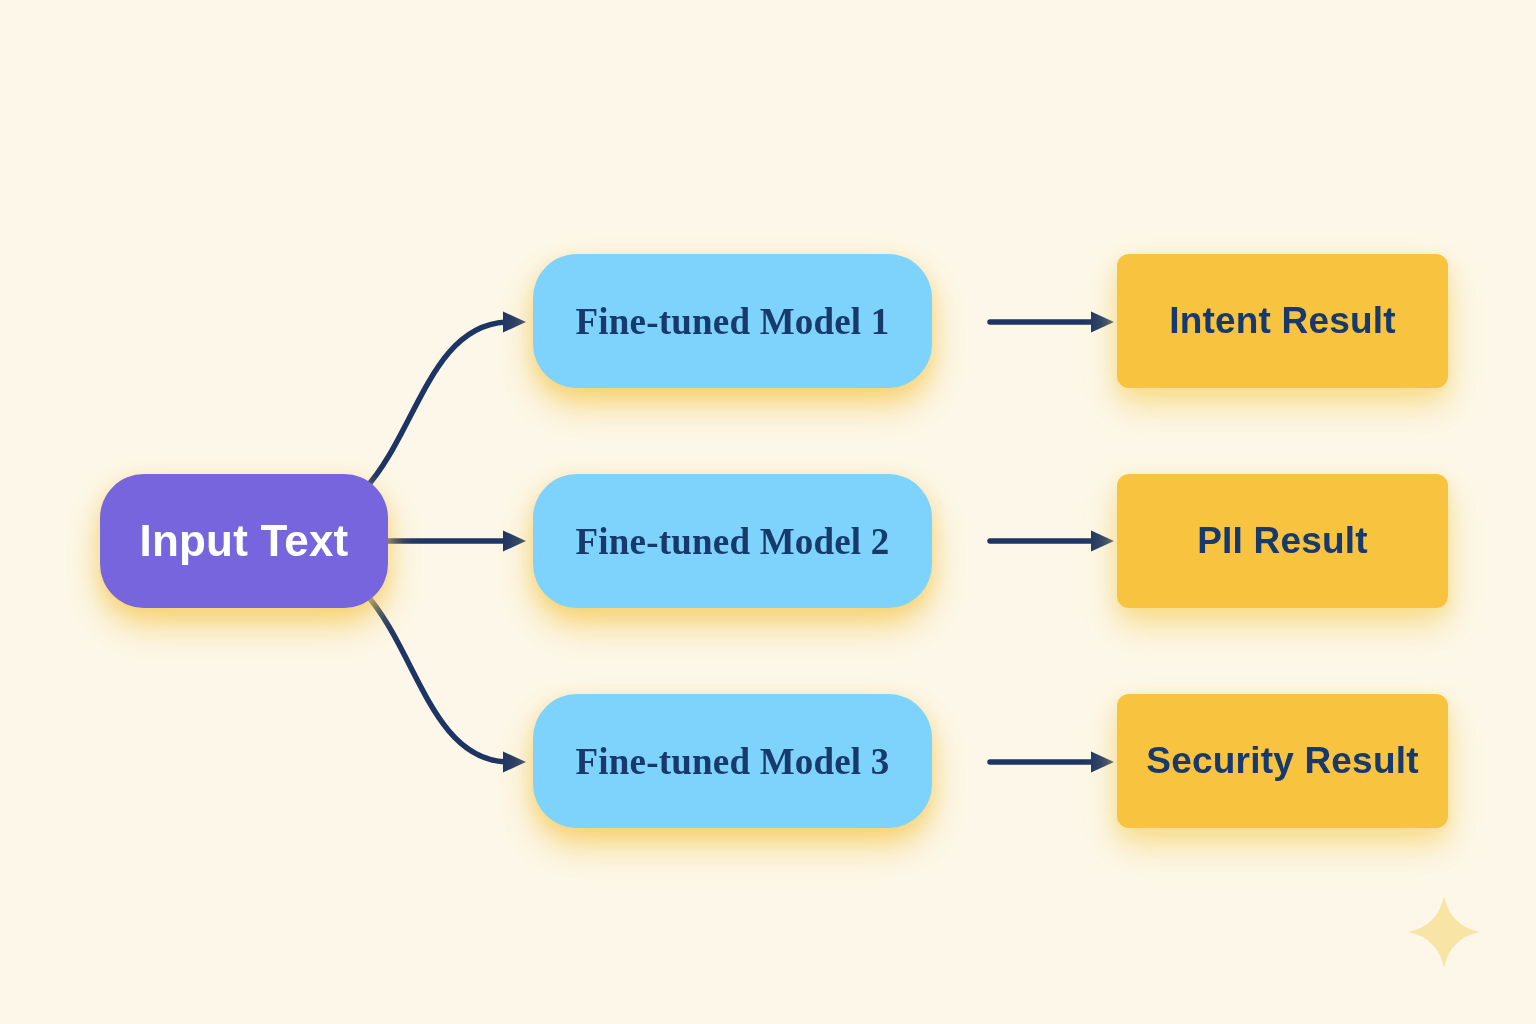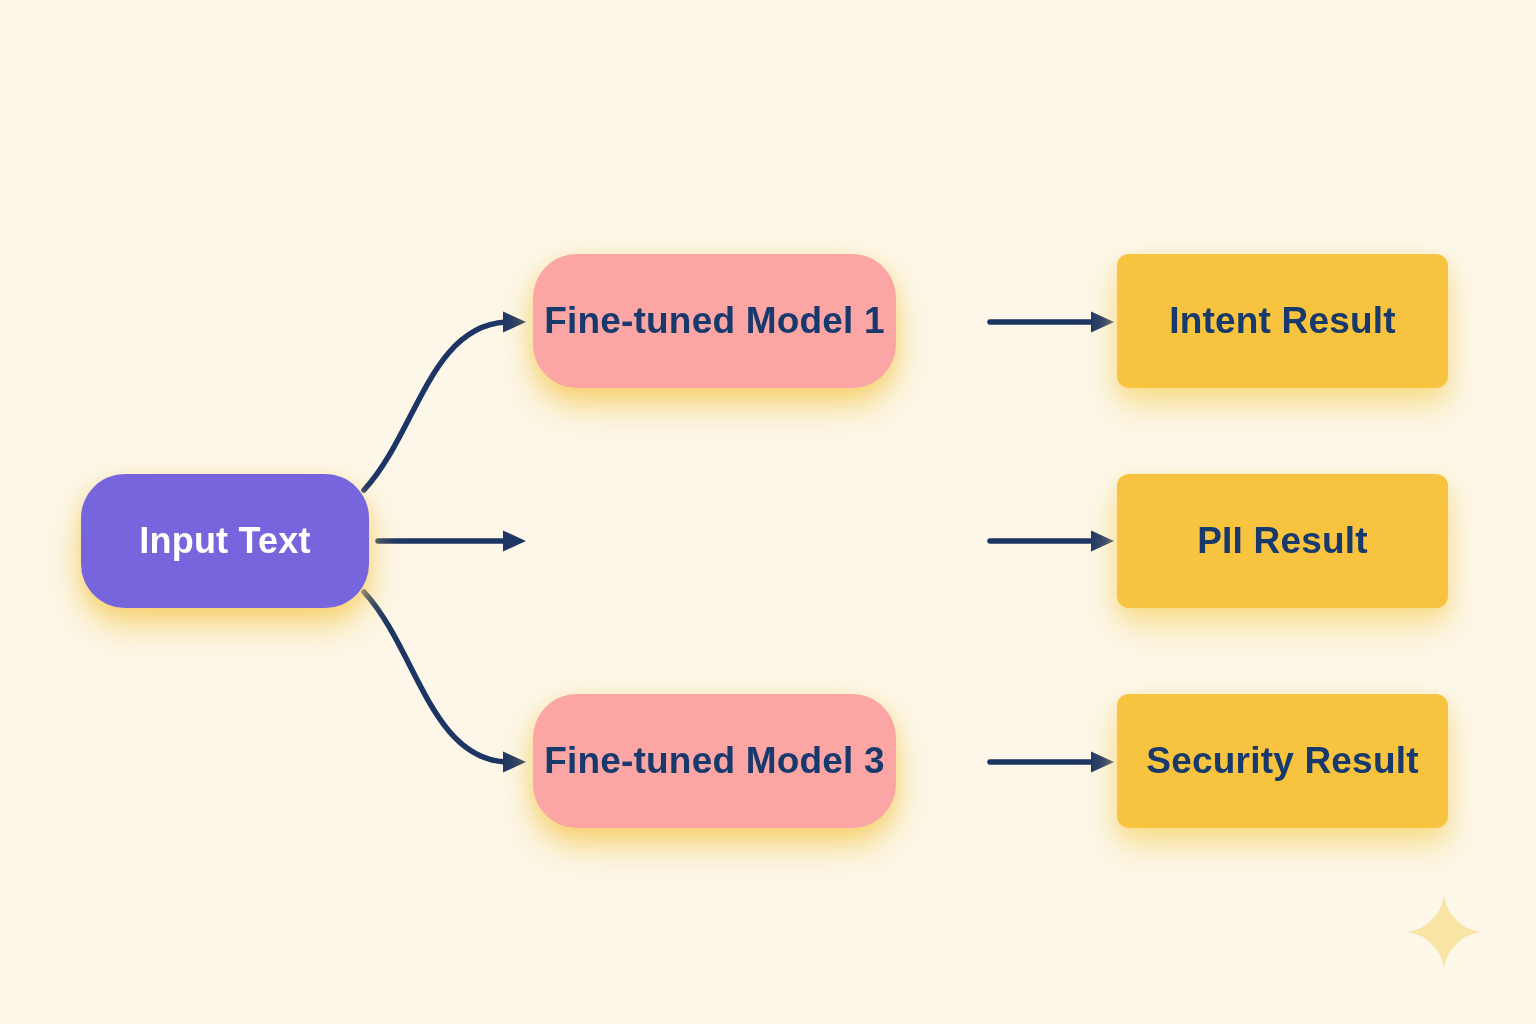--- a/index.html
+++ b/index.html
@@ -27,35 +27,36 @@
     display: flex;
     align-items: center;
     justify-content: center;
     border-radius: 44px;
     font-weight: 700;
     font-size: 37px;
     letter-spacing: 0.2px;
   }
   .node span { white-space: nowrap; }
   .node-input {
-    left: 81px; top: 474px;
+    left: 100px; top: 474px;
     width: 288px; height: 134px;
     background: #7765DD;
     color: #FFFFFF;
-    font-size: 36px;
+    font-size: 44px;
     box-shadow: 0 18px 34px -2px rgba(246, 206, 100, 0.85),
                 0 6px 16px rgba(246, 206, 100, 0.45);
   }
   .node-model {
     left: 533px;
-    width: 363px; height: 134px;
-    background: #fca5a5;
+    width: 399px; height: 134px;
+    background: #7dd3fc;
     color: #18396B;
     box-shadow: 0 18px 34px -2px rgba(246, 206, 100, 0.85),
                 0 6px 16px rgba(246, 206, 100, 0.45);
+    font-family: Liberation Serif, serif;
   }
   .node-result {
     left: 1117px;
     width: 331px; height: 134px;
     background: #F8C33F;
     color: #18396B;
     box-shadow: 0 18px 34px -2px rgba(248, 215, 120, 0.8),
                 0 6px 16px rgba(248, 215, 120, 0.4);
     border-radius: 12px;
   }
@@ -88,20 +89,23 @@
     <path fill="#F8E5A5" d="M 1444 896 Q 1450 926 1480 932 Q 1450 938 1444 968 Q 1438 938 1408 932 Q 1438 926 1444 896 Z"></path>
   </svg>
 
   <div class="node node-input">
     <span>Input Text</span>
   </div>
 
   <div class="node node-model row-1">
     <span>Fine-tuned Model 1</span>
   </div>
+  <div class="node node-model row-2">
+    <span>Fine-tuned Model 2</span>
+  </div>
   <div class="node node-model row-3">
     <span>Fine-tuned Model 3</span>
   </div>
 
   <div class="node node-result row-1">
     <span>Intent Result</span>
   </div>
   <div class="node node-result row-3">
     <span>Security Result</span>
   </div>

